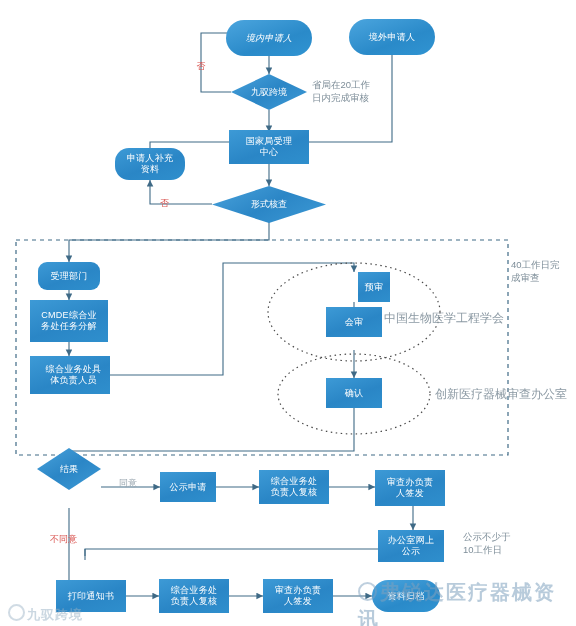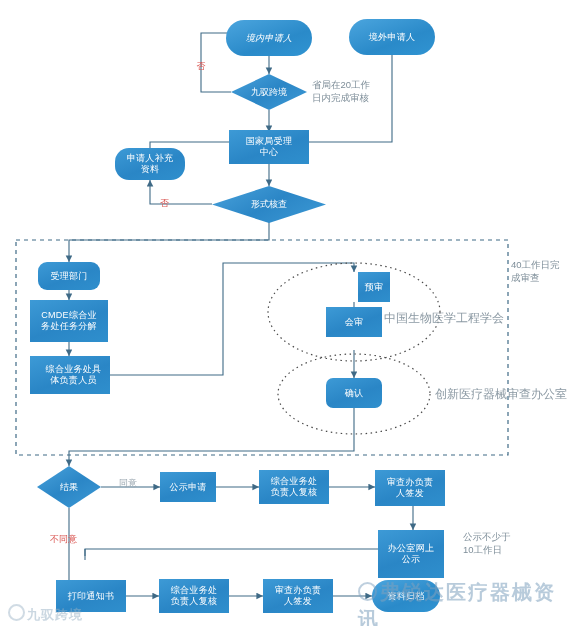--- a/index.html
+++ b/index.html
@@ -203,36 +203,36 @@
   <div class="node rect" style="left:30px;top:300px;width:78px;height:42px;white-space:pre-line;">CMDE综合业
 务处任务分解</div>
 
   <div class="node rect" style="left:30px;top:356px;width:80px;height:38px;white-space:pre-line;padding-left:7px;">综合业务处具
 体负责人员</div>
 
   <div class="node rect" style="left:326px;top:272px;width:32px;height:30px;margin-left:32px;">预审</div>
 
   <div class="node rect" style="left:326px;top:307px;width:56px;height:30px;">会审</div>
 
-  <div class="node rect" style="left:326px;top:378px;width:56px;height:30px;border-radius:7px;">确认</div>
-
-  <div class="diamond-wrap" style="left:37px;top:466px;width:64px;height:42px;">
+  <div class="node rect" style="left:326px;top:378px;width:56px;height:30px;">确认</div>
+
+  <div class="diamond-wrap" style="left:37px;top:448px;width:64px;height:42px;">
     <div class="diamond-shape"></div>
     <div class="diamond-label">结果</div>
   </div>
 
   <div class="node rect" style="left:160px;top:472px;width:56px;height:30px;">公示申请</div>
 
   <div class="node rect" style="left:259px;top:470px;width:70px;height:34px;white-space:pre-line;">综合业务处
 负责人复核</div>
 
   <div class="node rect" style="left:375px;top:470px;width:70px;height:36px;white-space:pre-line;">审查办负责
 人签发</div>
 
-  <div class="node rect" style="left:378px;top:530px;width:66px;height:48px;white-space:pre-line;">办公室网上
+  <div class="node rect" style="left:378px;top:530px;width:66px;height:32px;white-space:pre-line;">办公室网上
 公示</div>
 
   <div class="node rect" style="left:56px;top:580px;width:70px;height:32px;">打印通知书</div>
 
   <div class="node rect" style="left:159px;top:579px;width:70px;height:34px;white-space:pre-line;">综合业务处
 负责人复核</div>
 
   <div class="node rect" style="left:263px;top:579px;width:70px;height:34px;white-space:pre-line;">审查办负责
 人签发</div>
 

